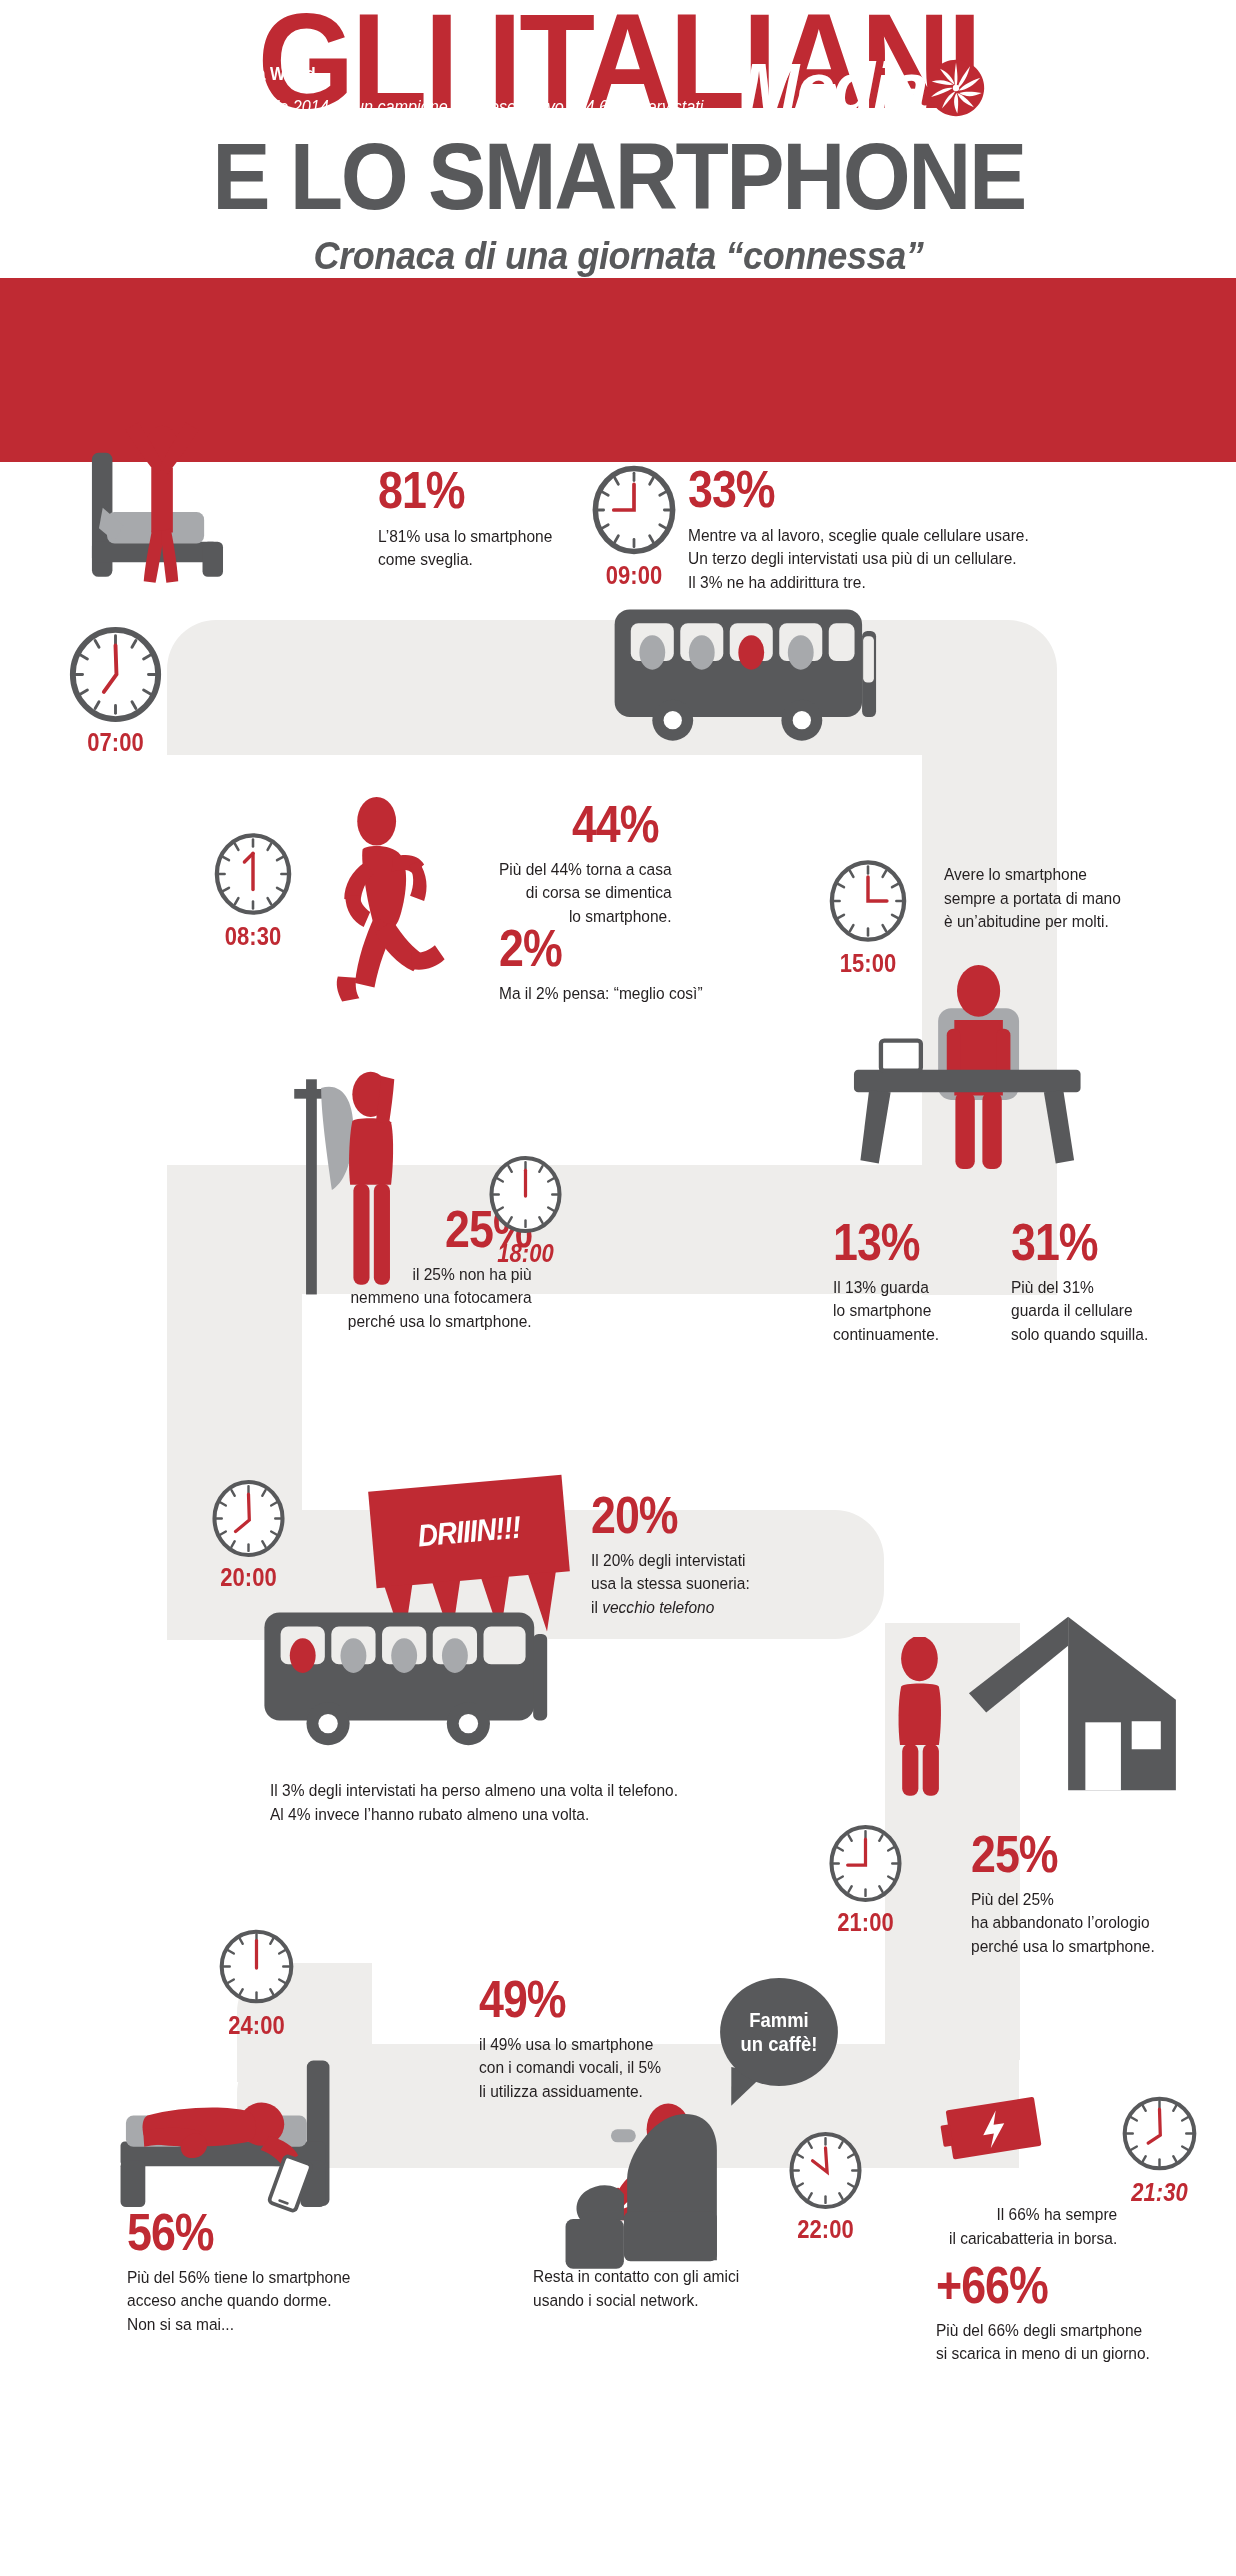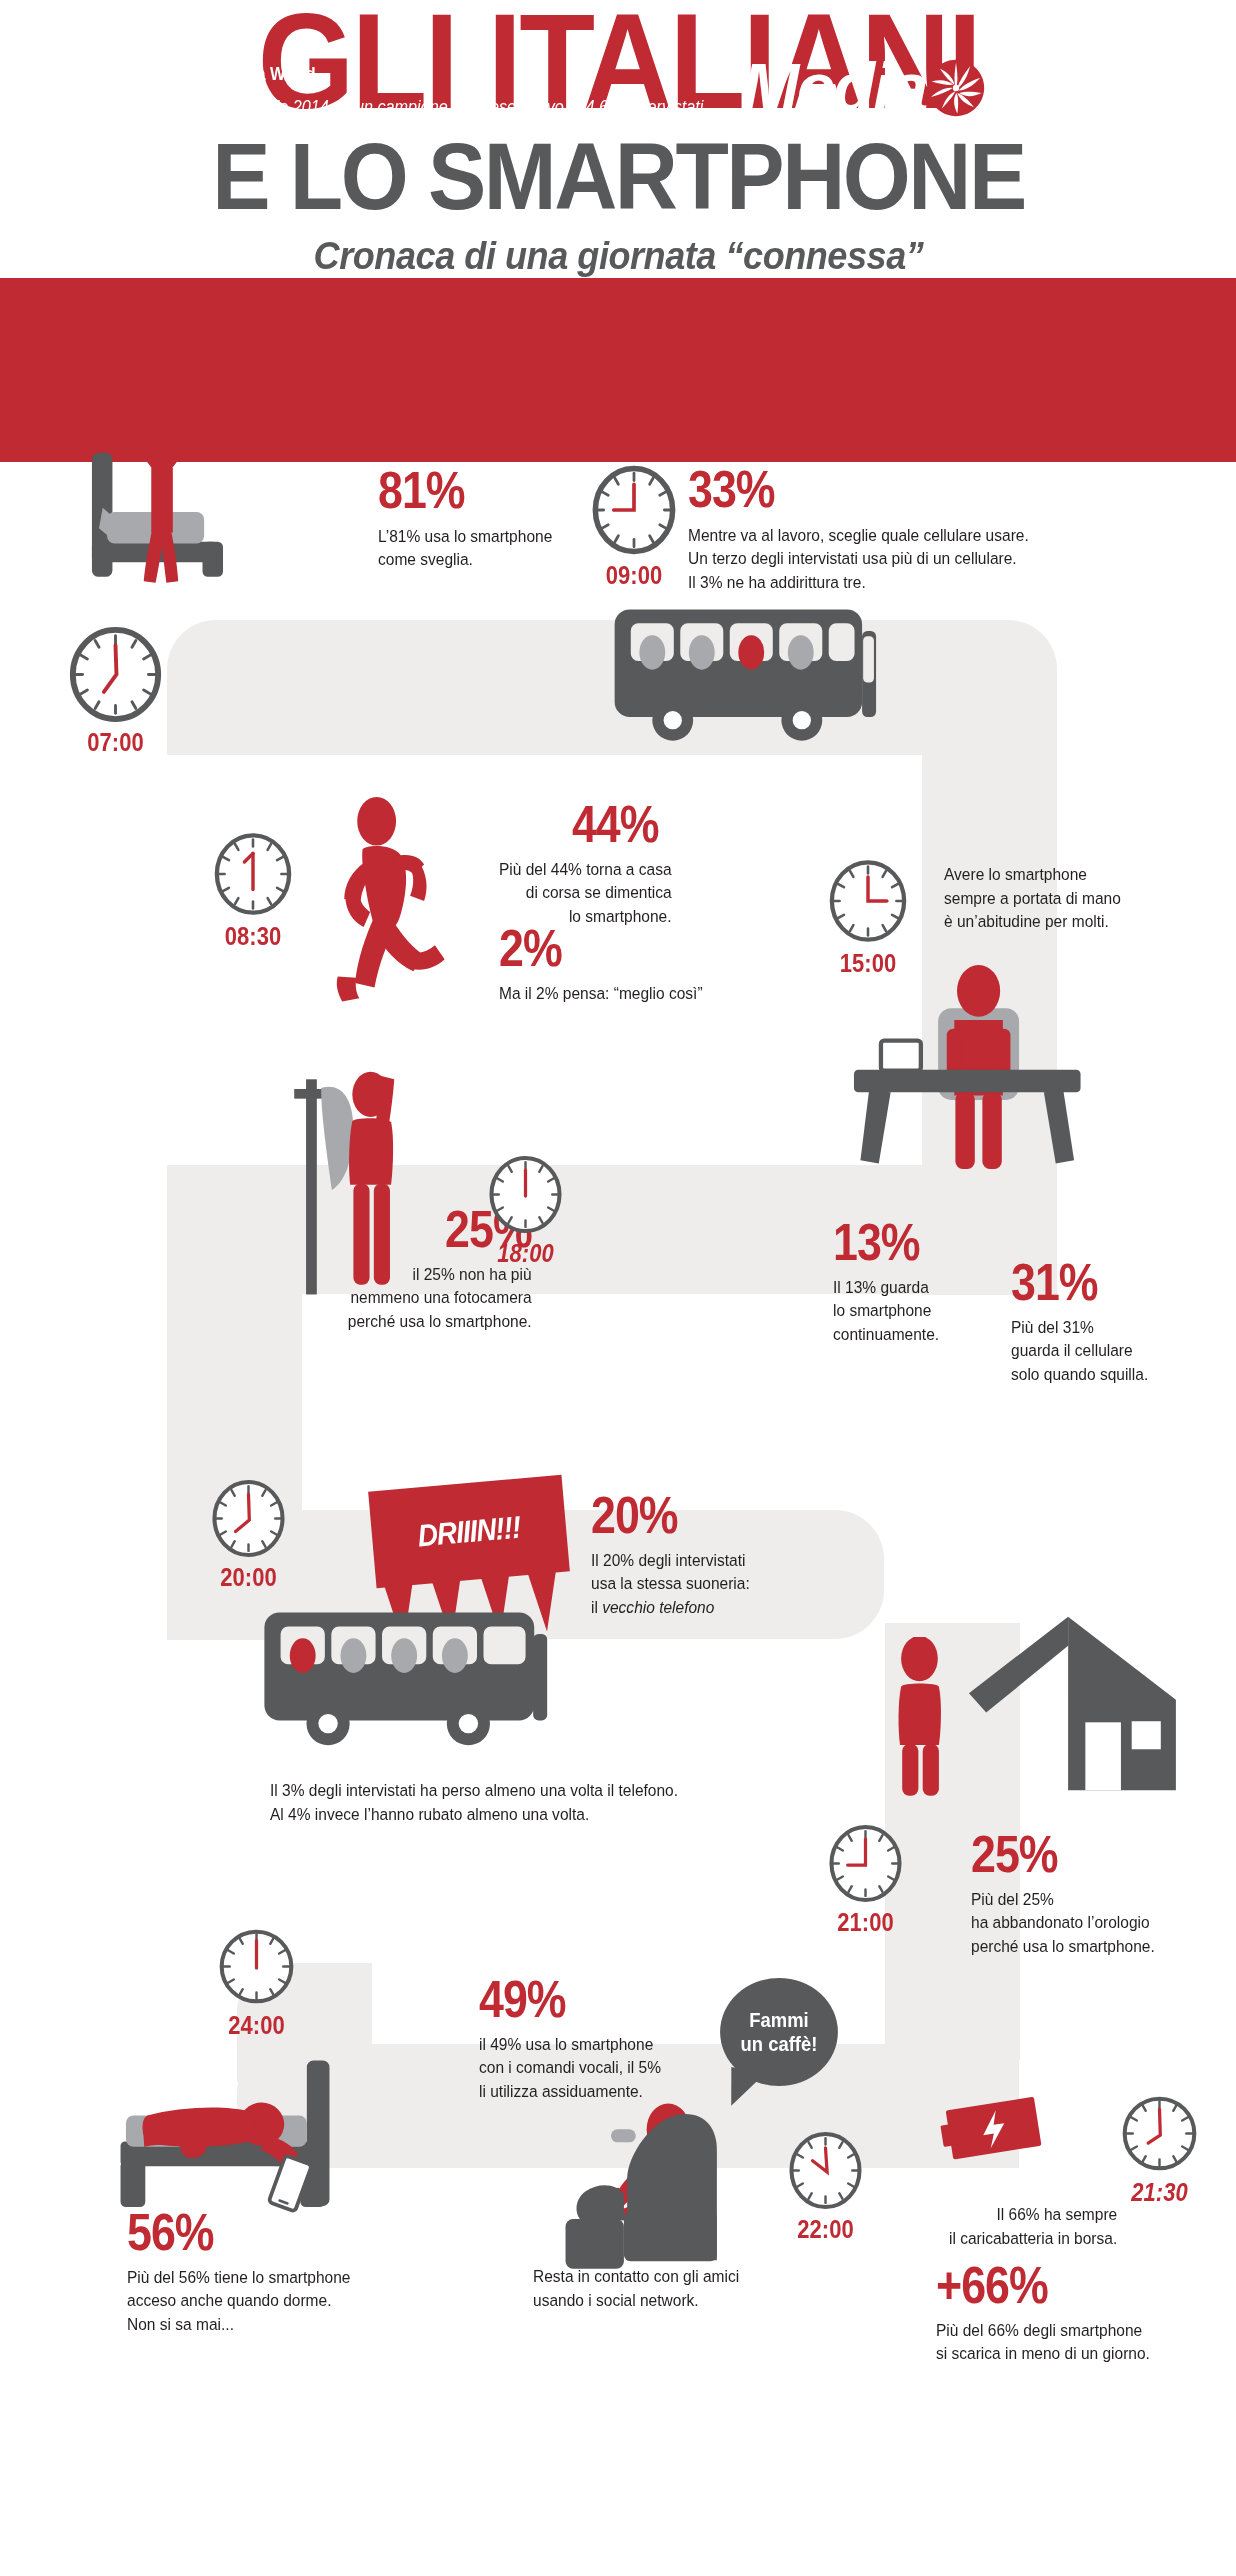--- a/index.html
+++ b/index.html
@@ -323,21 +323,21 @@
   <path d="M412 232 L432 362 l-34 6 L376 236 Z" fill="#58595b"></path>
   <rect x="74" y="140" width="74" height="56" rx="6" fill="#fff" stroke="#58595b" stroke-width="8"></rect>
 </svg>
 
 <div class="abs" style="left:833px; top:1216px;">
   <div class="pct big">13%</div>
   <div class="cap" style="margin-top:7.6px;">Il 13% guarda</div>
   <div class="cap">lo smartphone</div>
   <div class="cap">continuamente.</div>
 </div>
-<div class="abs" style="left:1011px; top:1216px;margin-top:40px;">
+<div class="abs" style="left:1011px; top:1216px;">
   <div class="pct big">31%</div>
   <div class="cap" style="margin-top:7.6px;">Più del 31%</div>
   <div class="cap">guarda il cellulare</div>
   <div class="cap">solo quando squilla.</div>
 </div>
 
 <div class="abs" style="left:334px; top:1203px; text-align:right;">
   <div class="pct big r" style="display:inline-block;">25%</div>
   <div class="cap r" style="margin-top:7.6px;">il 25% non ha più</div>
   <div class="cap r">nemmeno una fotocamera</div>

